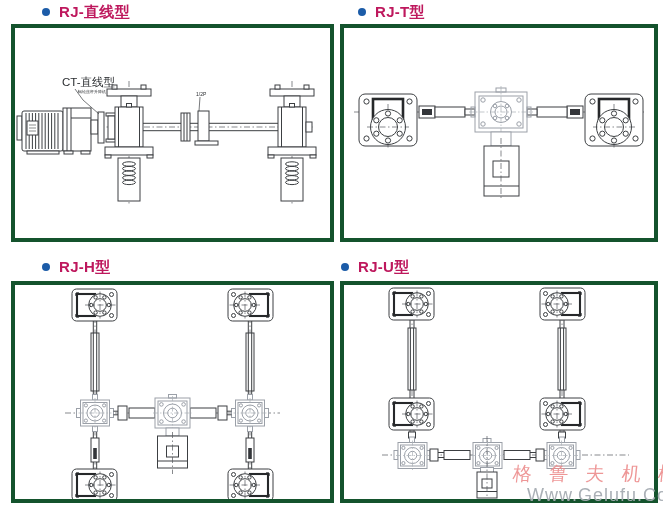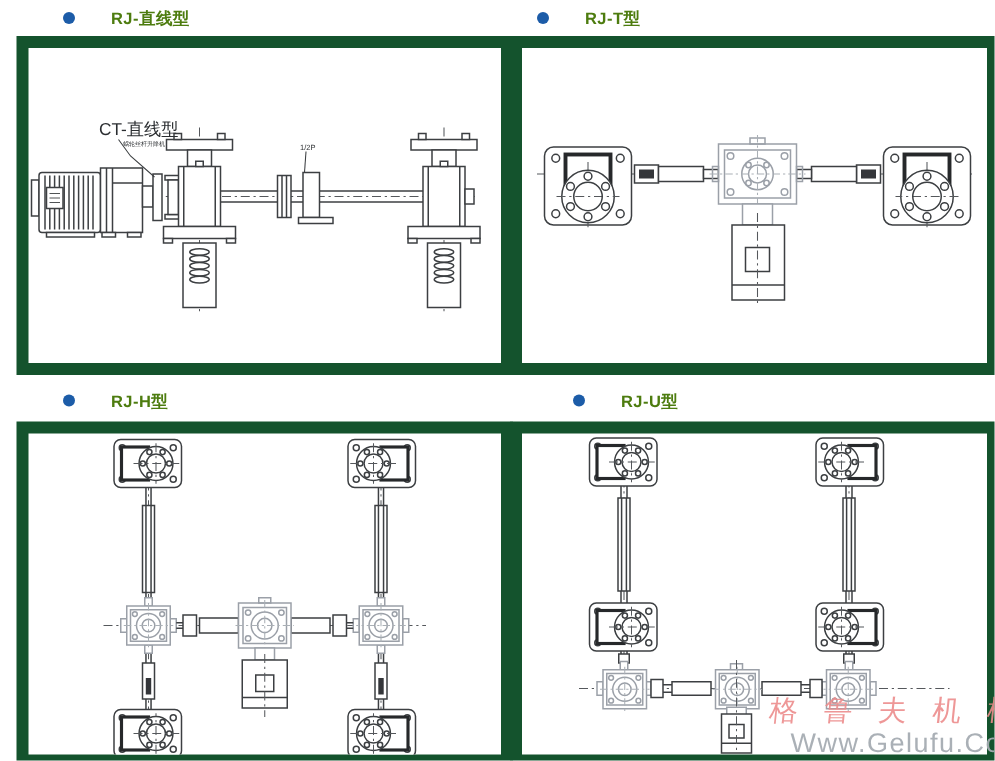--- a/index.html
+++ b/index.html
@@ -1,20 +1,20 @@
 <!DOCTYPE html>
 <html><head>
 <meta charset="utf-8">
 <style>
   html,body{margin:0;padding:0;background:#fff;width:663px;height:507px;overflow:hidden}
   body{font-family:"Liberation Sans",sans-serif;position:relative}
   .title{position:absolute;display:flex;align-items:center;gap:9px;height:18px}
   .bullet{width:8px;height:8px;border-radius:50%;background:#1c5ca8;flex:none}
-  .title h2{margin:15px;font-size:11px;font-weight:700;color:#4d7c0f;letter-spacing:.3px}
-  .box{position:absolute;border:8px solid #14532d;background:#fff}
+  .title h2{margin:0;font-size:15px;font-weight:700;color:#be185d;letter-spacing:.3px}
+  .box{position:absolute;border:4px solid #14532d;background:#fff}
   .box svg{display:block;width:100%;height:100%}
   .wm{position:absolute;pointer-events:none;z-index:5}
   .wm-brand{color:rgba(236,140,140,.9);font-size:19px;letter-spacing:6px;transform:skewX(-6deg);white-space:nowrap;font-weight:400}
   .wm-url{color:rgba(165,172,178,.95);font-size:18px;letter-spacing:1px;white-space:nowrap}
   .ln{stroke:#3c3f42;fill:none;stroke-width:1}
   .lnw{stroke:#3c3f42;fill:#fff;stroke-width:1}
   .thk{stroke:#26282a;fill:#fff;stroke-width:2.6}
   .thk2{stroke:#26282a;fill:#fff;stroke-width:2.1}
   .dk{fill:#34363a;stroke:none}
   .cl{stroke:#55585c;stroke-width:.7;stroke-dasharray:6 2.5 1.5 2.5;fill:none}
@@ -136,21 +136,21 @@
   <h2>RJ-直线型</h2>
 </div>
 <div class="title" style="left:358px;top:3px">
   <span class="bullet"></span>
   <h2>RJ-T型</h2>
 </div>
 <div class="title" style="left:42px;top:258px">
   <span class="bullet"></span>
   <h2>RJ-H型</h2>
 </div>
-<div class="title" style="left:382px;top:258px">
+<div class="title" style="left:341px;top:258px">
   <span class="bullet"></span>
   <h2>RJ-U型</h2>
 </div>
 
 <div class="box" style="left:11px;top:24px;width:315px;height:210px">
 <svg viewBox="0 0 315 210">
   <line class="cl" x1="4" y1="99" x2="300" y2="99"></line>
   <g>
     <rect class="lnw" x="2" y="88" width="5" height="24"></rect>
     <rect class="lnw" x="7" y="83" width="41" height="40" rx="2"></rect>

